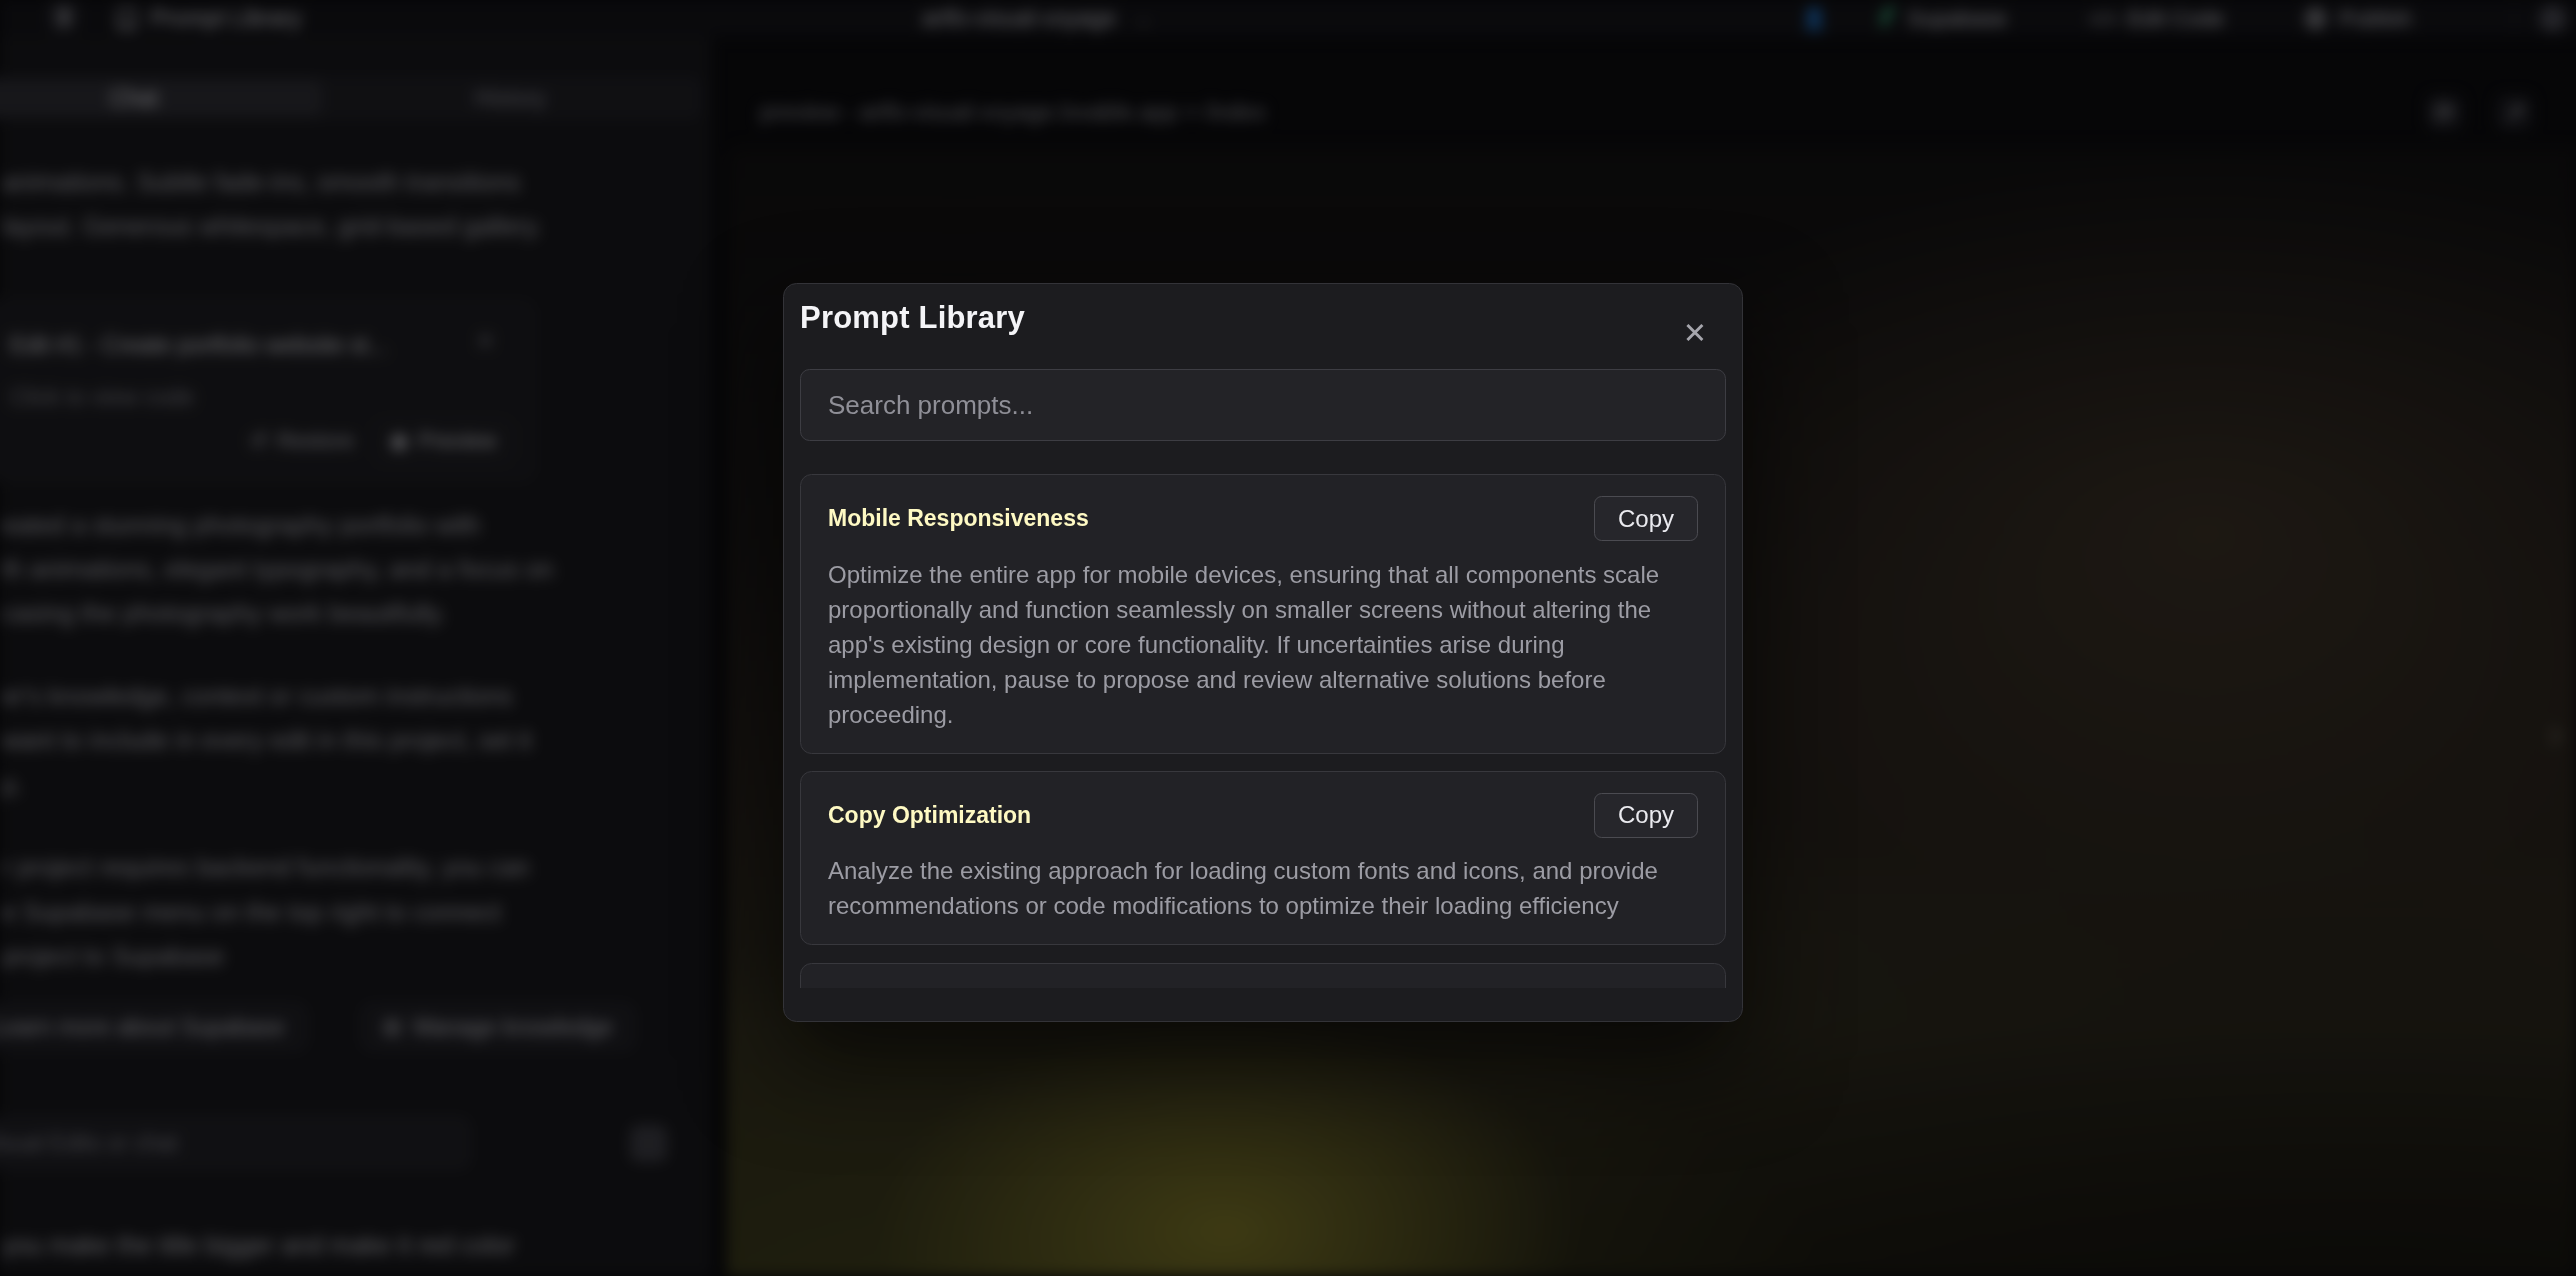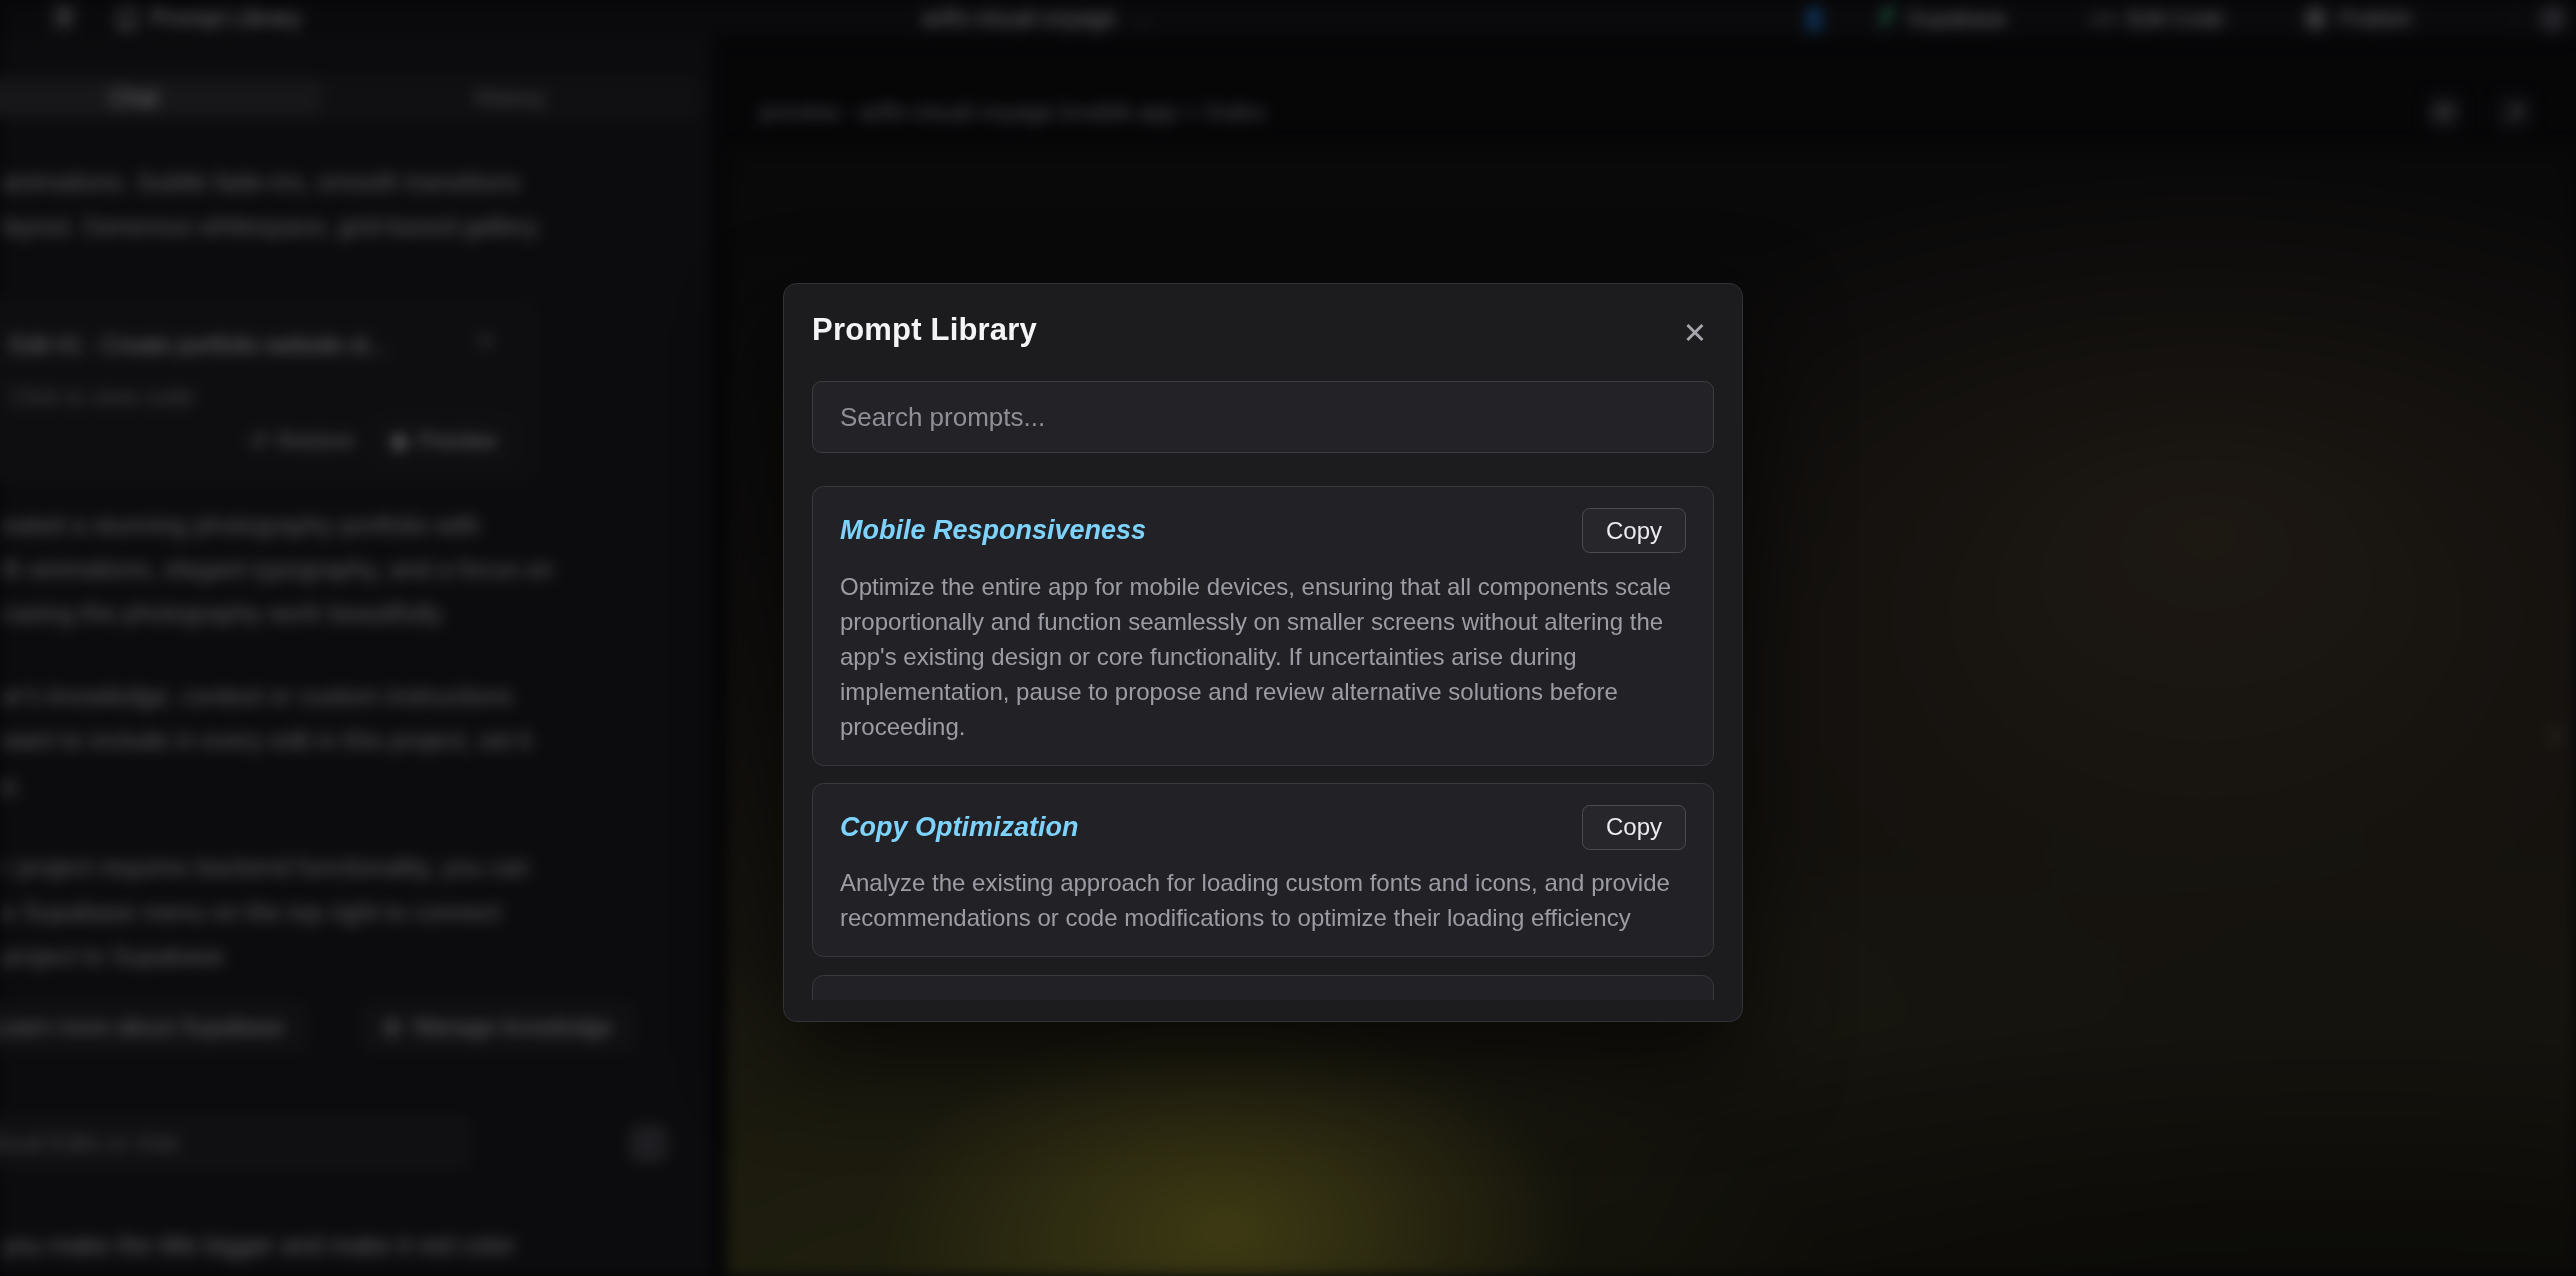--- a/index.html
+++ b/index.html
@@ -62,31 +62,31 @@
       radial-gradient(ellipse 501px 308px at 27% 96%, rgba(190,178,46,.55), transparent 70%),
       radial-gradient(ellipse 1251px 539px at 10% 106%, rgba(96,96,34,.55), transparent 75%),
       radial-gradient(ellipse 943px 539px at 80% 34%, rgba(128,102,64,.33), transparent 70%),
       radial-gradient(ellipse 1444px 732px at 88% 116%, rgba(12,10,8,.92), transparent 80%),
       linear-gradient(180deg,#0e0d0c 0%,#181512 34%,#262017 58%,#312d1b 78%,#211f0e 100%);}
   .panel-chevron{position:absolute;right:13.5px;top:708px;font-size:44px;color:rgba(235,228,214,.38);}
 
   
   .overlay{position:absolute;inset:0;background:rgba(5,5,8,.55);}
   .modal{position:absolute;left:783px;top:283px;width:960px;height:739px;background:#1c1c1f;
-         border:1px solid #333338;border-radius:13.5px;box-sizing:border-box;padding:28px;
+         border:1px solid #333338;border-radius:13.5px;box-sizing:border-box;padding:16px;
          box-shadow:0 39px 96px rgba(0,0,0,.65);}
   .m-title{font-size:31px;font-weight:700;color:#f4f4f7;letter-spacing:0.2px;}
   .m-close{position:absolute;right:35px;top:35px;font-size:29px;color:#a6a6ad;line-height:1;cursor:default;}
   .m-search{margin-top:33px;width:100%;height:72px;background:#232327;border:1px solid #3d3d43;
             border-radius:9.6px;color:#e9e9ee;font-size:26px;padding:0 27px;box-sizing:border-box;outline:none;}
   .m-search::placeholder{color:#8f8f97;}
   .m-cards{margin-top:33px;height:514px;overflow:hidden;display:flex;flex-direction:column;gap:17.3px;}
   .pcard{background:#222226;border:1px solid #38383d;border-radius:11.6px;padding:21px 27px;flex:none;box-sizing:border-box;}
   .pc-head{display:flex;justify-content:space-between;align-items:center;}
-  .pc-title{font-size:27px;font-weight:700;color:#7dd3fc;font-style:italic;}
+  .pc-title{font-size:23px;font-weight:700;color:#fef9c3;}
   .copy-btn{border:1px solid #4b4b51;background:#26262b;border-radius:7.7px;padding:9.6px 23px;
             font-size:24px;color:#eaeaef;line-height:1;}
   .pc-desc{margin-top:15.4px;font-size:24px;line-height:35px;color:#9c9ca4;}
   .pcard.stub{height:69px;}
 </style>
 </head>
 <body>
 
 <div class="app">
 

